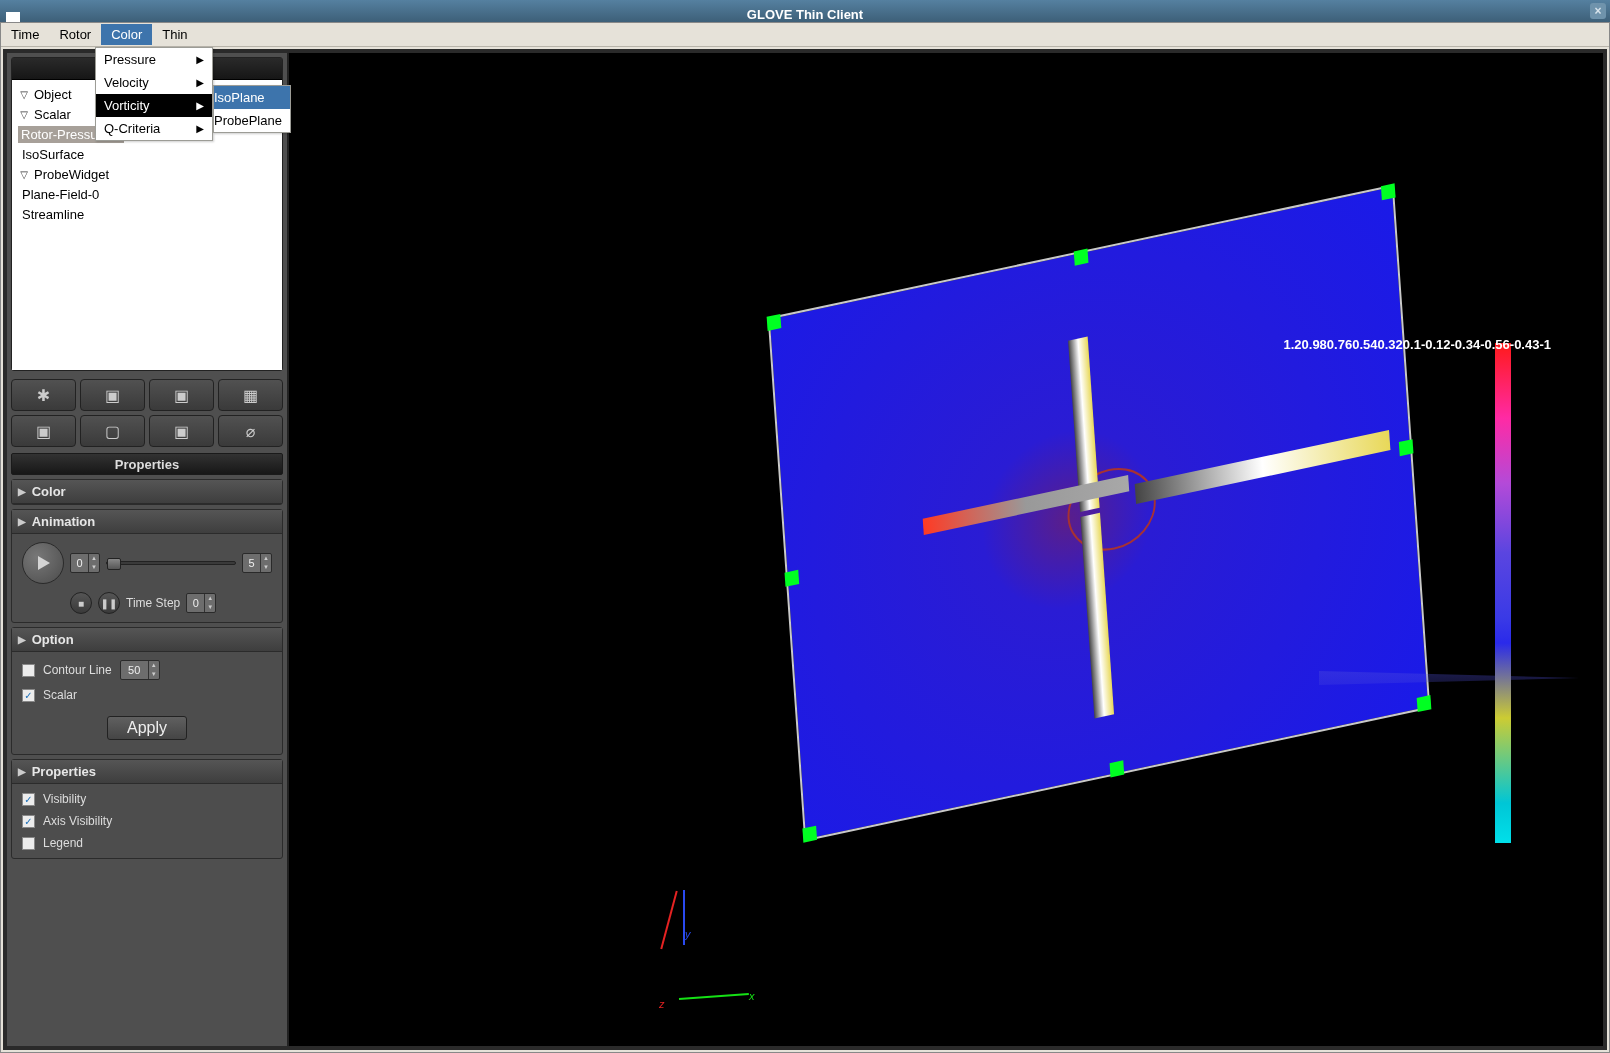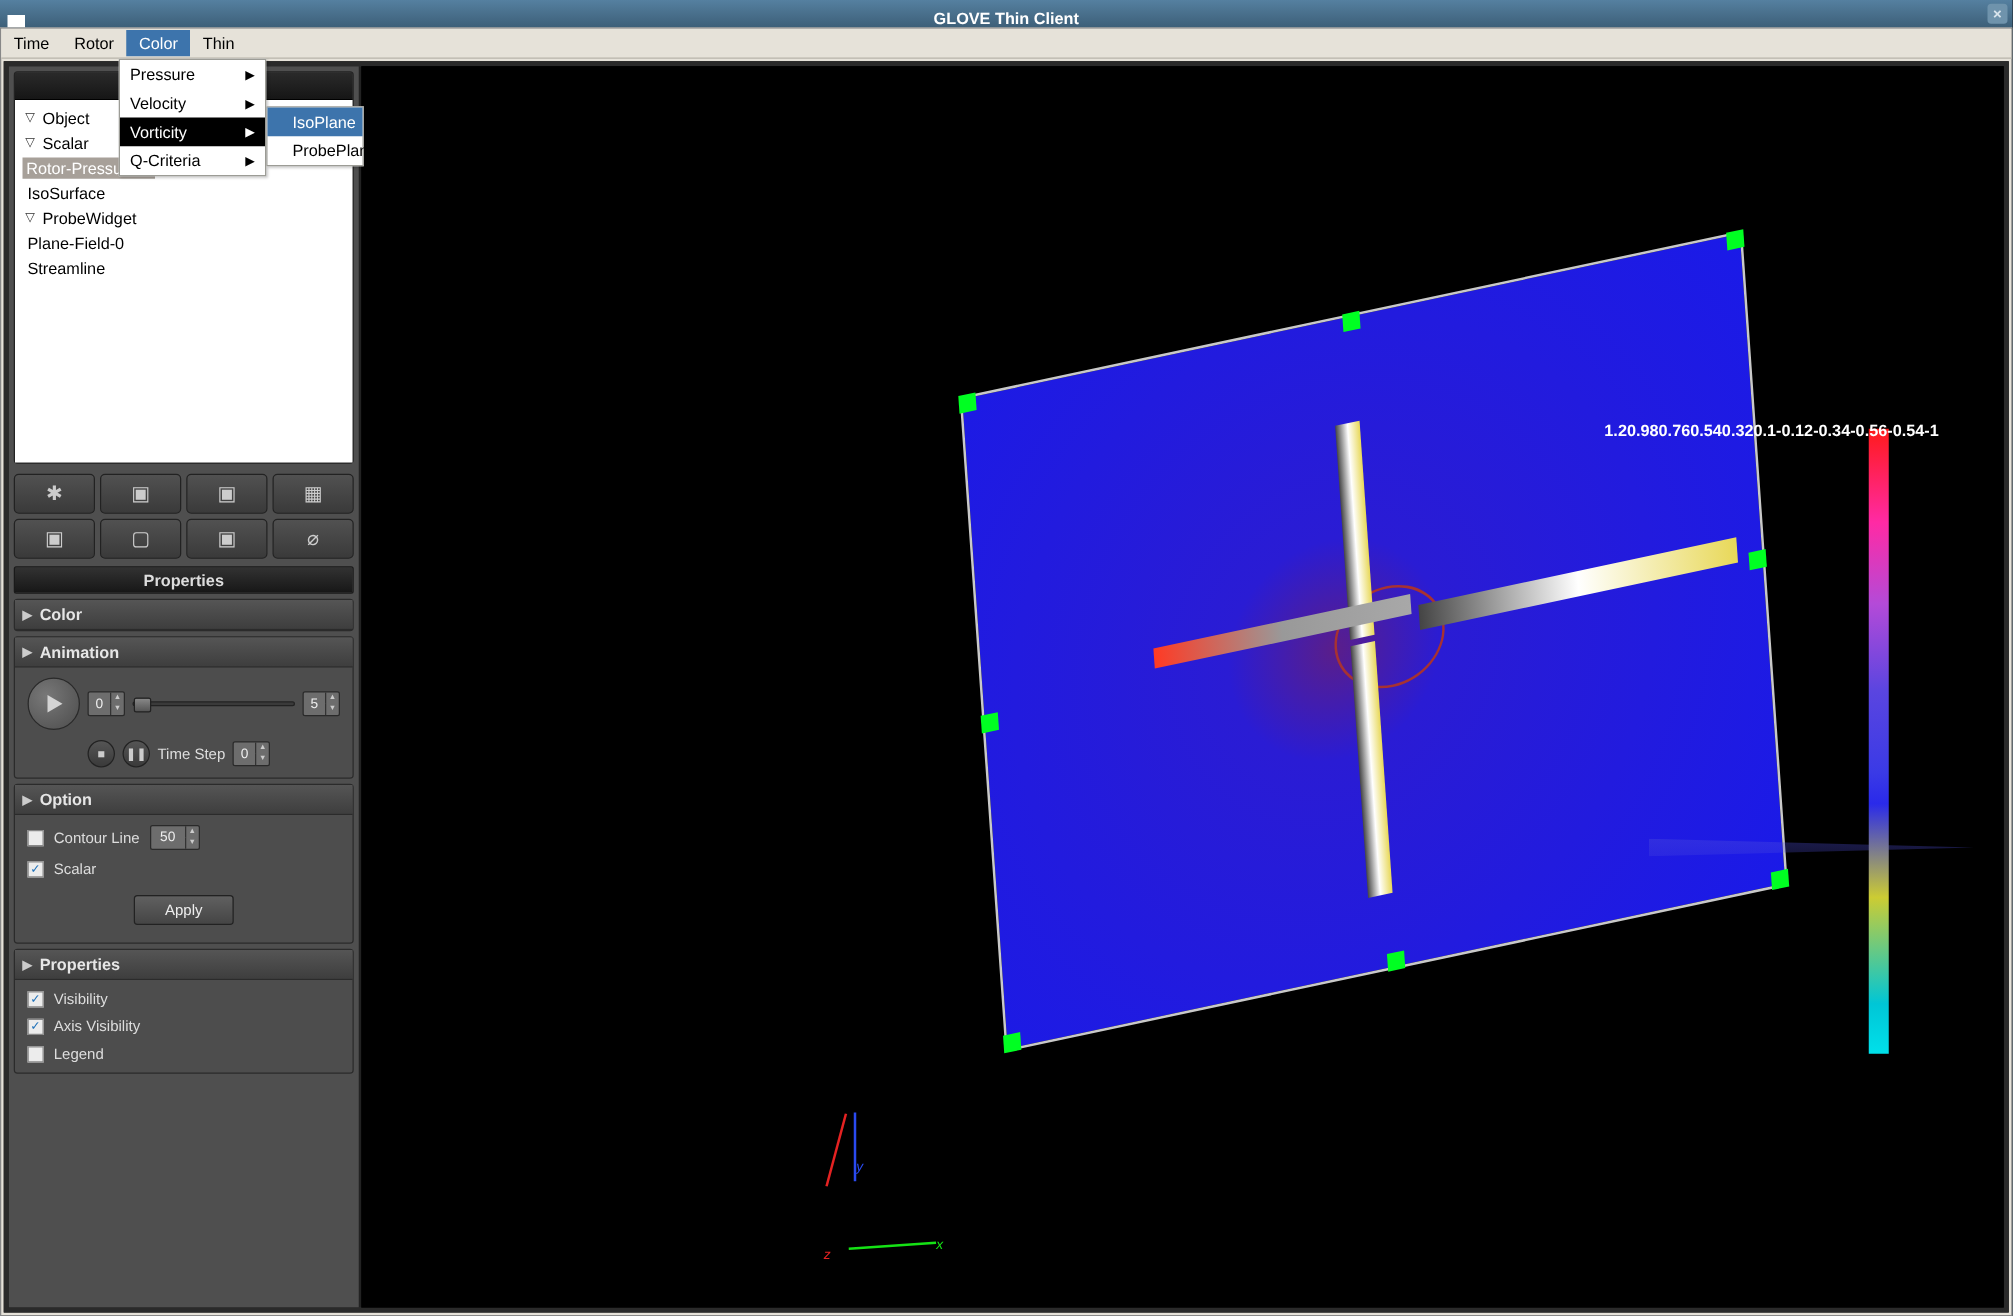--- a/index.html
+++ b/index.html
@@ -85,21 +85,21 @@
   position: absolute;
   top: 62px;
   left: 212px;
   width: 78px;
   background: #fff;
   border: 1px solid #9c9c96;
   box-shadow: 1px 1px 2px rgba(0,0,0,0.2);
   z-index: 50;
   font-size: 13px;
 }
-.subdropdown .ditem { padding: 4px 20px; }
+.subdropdown .ditem { padding: 4px 0; }
 .subdropdown .ditem.highlight { background: #3d74ac; color: #fff; }
 
 
 .body {
   flex: 1;
   display: flex;
   background: #000;
   border: 4px solid #2a2a2a;
   margin: 2px;
 }
@@ -221,21 +221,21 @@
 .slider .thumb{position:absolute;left:0;top:-4px;width:14px;height:12px;background:linear-gradient(#888,#555);border:1px solid #222;border-radius:2px;}
 .smbtn{width:22px;height:22px;background:linear-gradient(#555,#3a3a3a);border:1px solid #222;border-radius:11px;display:flex;align-items:center;justify-content:center;color:#ccc;font-size:10px;}
 
 .chkrow{display:flex;align-items:center;gap:8px;}
 .chk{width:13px;height:13px;border:1px solid #888;background:#ececec;display:flex;align-items:center;justify-content:center;font-size:10px;color:#1c6fb8;}
 .smalllbl{font-size:12px;color:#ddd;}
 .applybtn{
   width:80px;height:24px;margin:6px auto;
   background:linear-gradient(#606060,#454545);
   border:1px solid #222;border-radius:3px;
-  color:#eee;font-size:12px;text-align:center;line-height:22px;
+  color:#eee;font-size:16px;text-align:center;line-height:22px;
 }
 
 
 .viewport {
   flex:1;
   background:#000;
   position:relative;
 }
 
 
@@ -509,20 +509,20 @@
         <div class="ticks">
           <div>1.2</div>
           <div>0.98</div>
           <div>0.76</div>
           <div>0.54</div>
           <div>0.32</div>
           <div>0.1</div>
           <div>-0.12</div>
           <div>-0.34</div>
           <div>-0.56</div>
-          <div>-0.54</div>
+          <div>-0.43</div>
           <div>-1</div>
         </div>
       </div>
     </div>
 
   </div>
 </div>
 
 </body></html>

